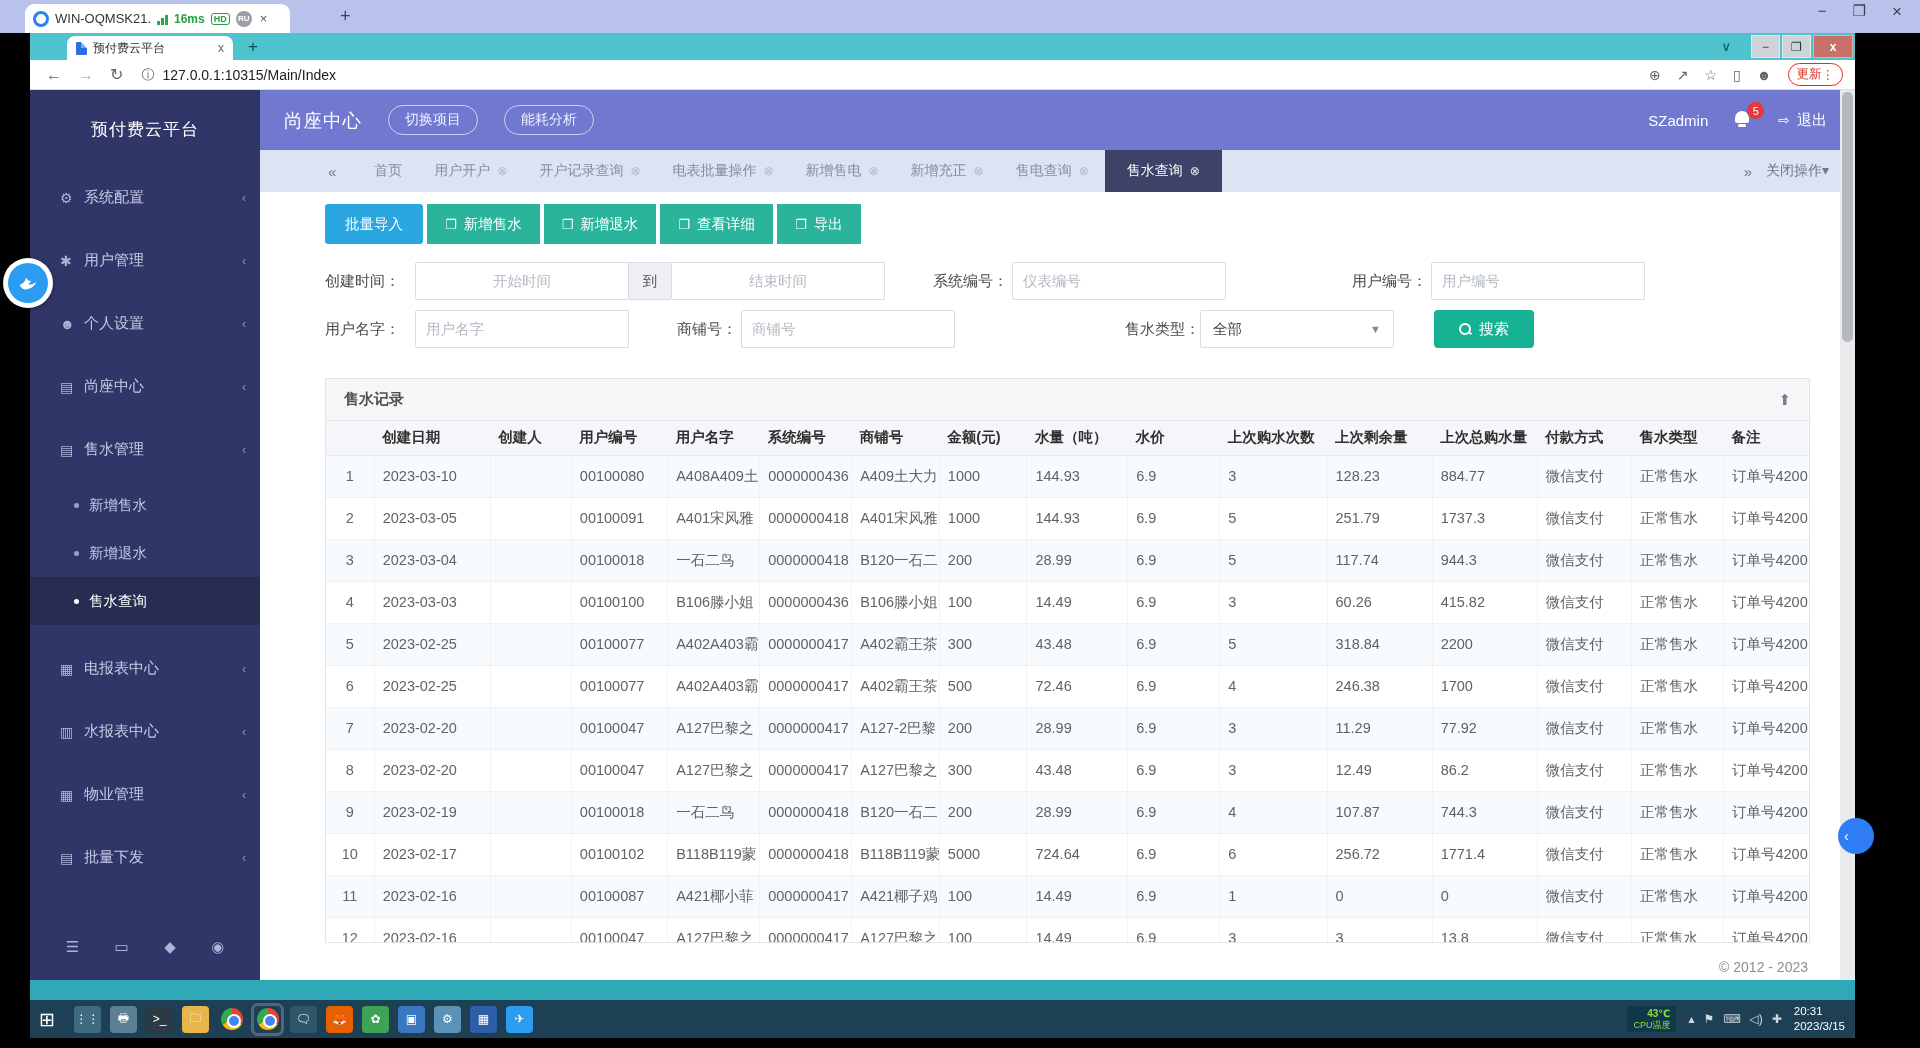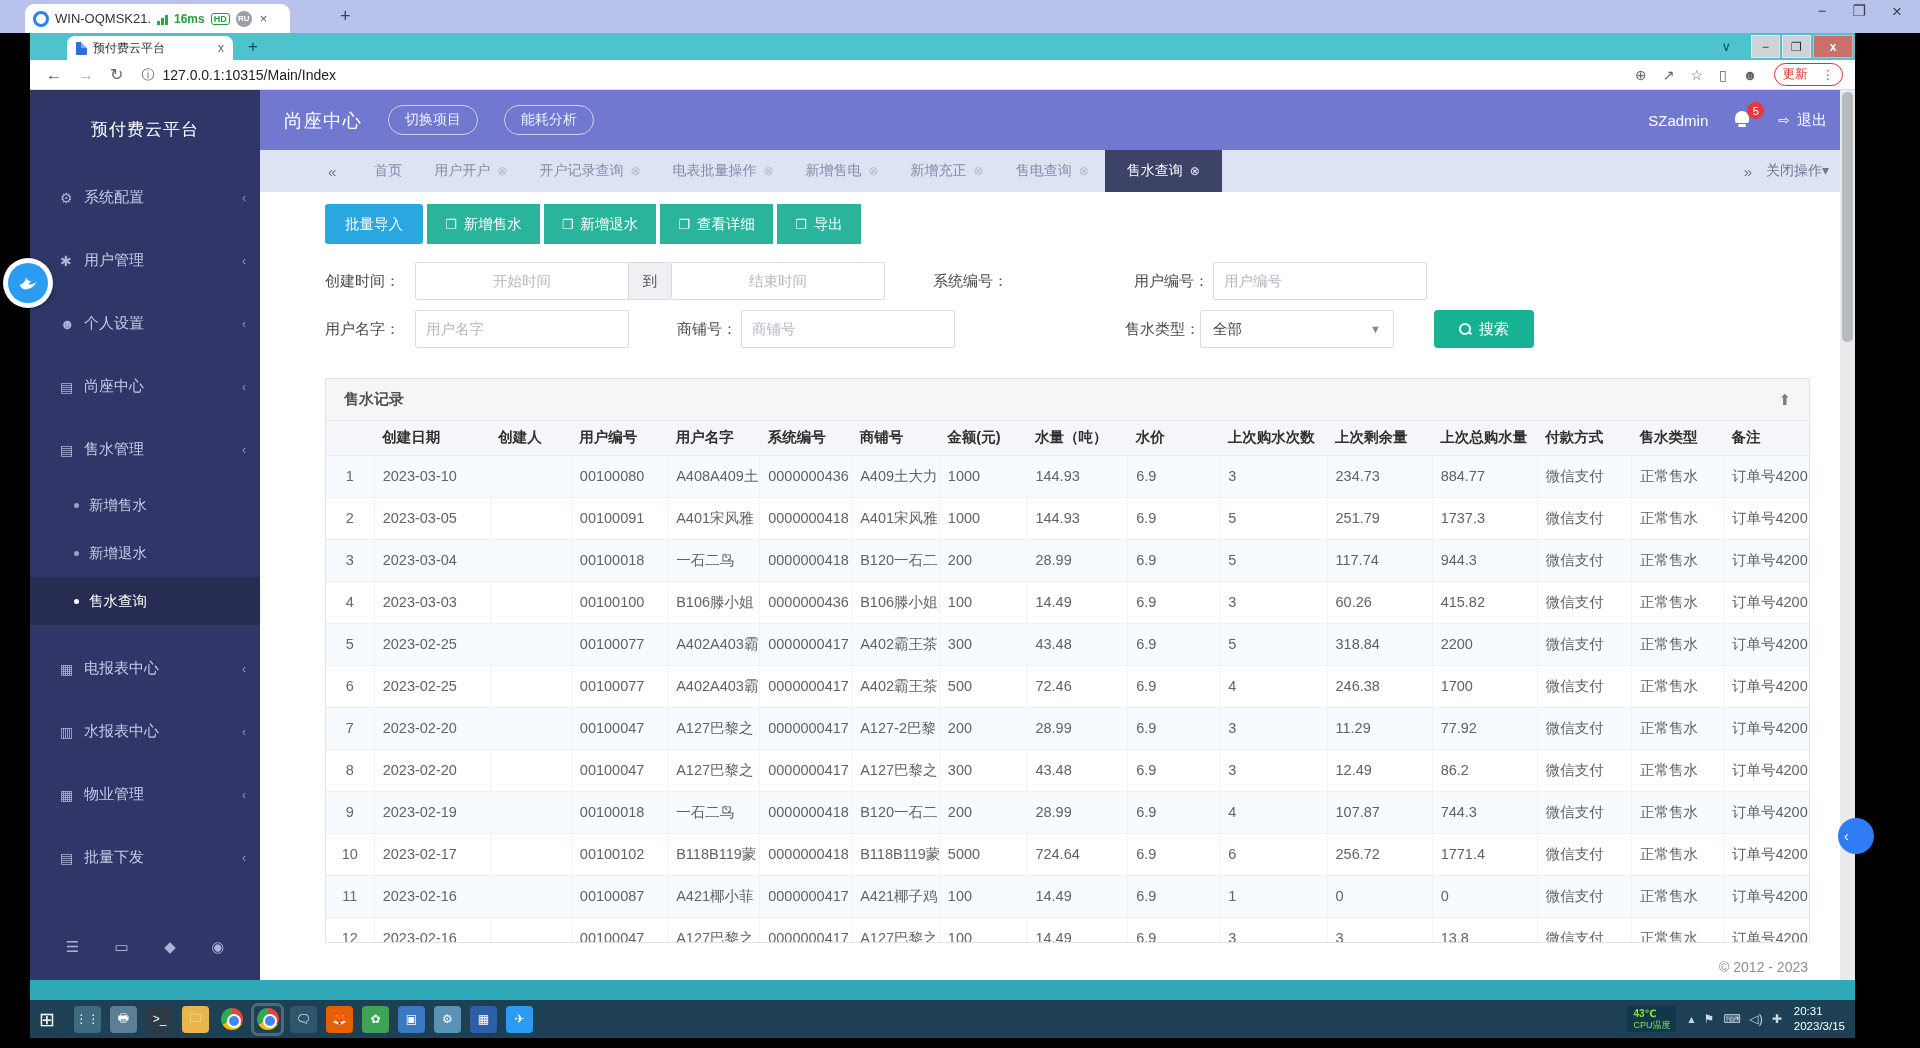--- a/index.html
+++ b/index.html
@@ -41,21 +41,21 @@
   
   .toolbar { position:absolute; left:30px; top:60px; width:1825px; height:30px; background:#fff;
              border-bottom:1px solid #dcdcdc; display:flex; align-items:center; }
   .nav-ico { font-size:16px; color:#5f6368; margin-left:16px; }
   .nav-ico.dim { color:#b0b3b8; }
   .url-info { font-size:13px; color:#5f6368; margin-left:18px; }
   .url-text { font-size:14px; color:#202124; margin-left:8px; }
   .tb-right { margin-left:auto; display:flex; align-items:center; gap:16px; padding-right:12px; }
   .tb-right .ico { font-size:14px; color:#5f6368; }
   .update-pill { border:1px solid #d93025; color:#d93025; border-radius:12px; font-size:12.5px;
-                 padding:2px 8px; display:flex; gap:14px; align-items:center; }
+                 padding:2px 8px; display:flex; gap:0; align-items:center; }
 
   
   .page { position:absolute; left:30px; top:90px; width:1825px; height:890px; background:#fff; overflow:hidden; }
 
   
   .sidebar { position:absolute; left:0; top:0; width:230px; height:890px; background:#303668; }
   .sb-title { color:#fff; font-size:17px; text-align:center; padding-top:28px; height:76px; letter-spacing:1px; }
   .sb-item { height:63px; display:flex; align-items:center; padding:0 14px 0 30px; color:#c6cbe4; font-size:15px; cursor:pointer; }
   .sb-item .mi { width:24px; font-size:14px; color:#aeb4d6; }
   .sb-item .chev { margin-left:auto; color:#8f96c0; font-size:12px; }
@@ -153,21 +153,21 @@
   .start { width:34px; height:38px; display:flex; align-items:center; justify-content:center; color:#fff; font-size:19px; }
   .tb-icons { display:flex; align-items:center; gap:9px; margin-left:10px; }
   .app-ico { width:27px; height:27px; border-radius:4px; display:flex; align-items:center; justify-content:center;
              font-size:13px; color:#fff; }
   .app-ico.active { box-shadow:0 0 0 3px rgba(255,255,255,.22); background-clip:padding-box; }
   .chrome-ball { width:22px; height:22px; border-radius:50%;
                  background:conic-gradient(#ea4335 0 33%, #fbbc05 33% 66%, #34a853 66% 100%); position:relative; }
   .chrome-ball:after { content:""; position:absolute; left:6px; top:6px; width:10px; height:10px; background:#4285f4;
                        border:2px solid #fff; border-radius:50%; }
   .tray { margin-left:auto; display:flex; align-items:center; gap:12px; padding-right:10px; }
-  .temp-badge { background:#11374b; padding:2px 6px; text-align:left; line-height:1.15; }
+  .temp-badge { background:#11374b; padding:2px 6px; text-align:right; line-height:1.15; }
   .temp-badge .t1 { color:#8ae234; font-size:10px; font-weight:bold; }
   .temp-badge .t2 { color:#8ae234; font-size:9px; }
   .tray-icos { display:flex; gap:9px; color:#cfd8dd; font-size:12px; }
   .clock { color:#fff; font-size:11.5px; text-align:left; line-height:1.3; }
 
   
   .float-ball { position:absolute; left:3px; top:258px; width:50px; height:50px; border-radius:50%; background:#fff;
                 display:flex; align-items:center; justify-content:center; box-shadow:0 1px 4px rgba(0,0,0,.4); }
   .float-ball .inner { width:40px; height:40px; border-radius:50%; background:#2b9cf2; display:flex;
                        align-items:center; justify-content:center; }
@@ -395,20 +395,21 @@
             <span>导出</span>
           </span>
         </div>
 
       <div class="filter-row">
         <span class="f-label" style="width:90px">创建时间：</span>
         <input class="f-input center" style="width: 214px;" placeholder="开始时间">
         <span class="to-box">到</span>
         <input class="f-input center" style="width: 214px;" placeholder="结束时间">
         <span class="f-label" style="margin-left:48px">系统编号：</span>
+        <input class="f-input" style="width: 214px; margin-left: 4px;" placeholder="仪表编号">
         <span class="f-label" style="margin-left:126px">用户编号：</span>
         <input class="f-input" style="width: 214px; margin-left: 4px;" placeholder="用户编号">
       </div>
 
       <div class="filter-row second">
         <span class="f-label" style="width:90px">用户名字：</span>
         <input class="f-input" style="width: 214px;" placeholder="用户名字">
         <span class="f-label" style="margin-left:48px">商铺号：</span>
         <input class="f-input" style="width: 214px; margin-left: 4px;" placeholder="商铺号">
         <span class="f-label" style="margin-left:170px">售水类型：</span>
@@ -472,21 +473,21 @@
                 <td>2023-03-10</td>
                 <td></td>
                 <td>00100080</td>
                 <td>A408A409土</td>
                 <td>0000000436</td>
                 <td>A409土大力</td>
                 <td>1000</td>
                 <td>144.93</td>
                 <td>6.9</td>
                 <td>3</td>
-                <td>234.73</td>
+                <td>128.23</td>
                 <td>884.77</td>
                 <td>微信支付</td>
                 <td>正常售水</td>
                 <td>订单号4200</td>
               </tr>
               <tr>
                 <td class="num">2</td>
                 <td>2023-03-05</td>
                 <td></td>
                 <td>00100091</td>

